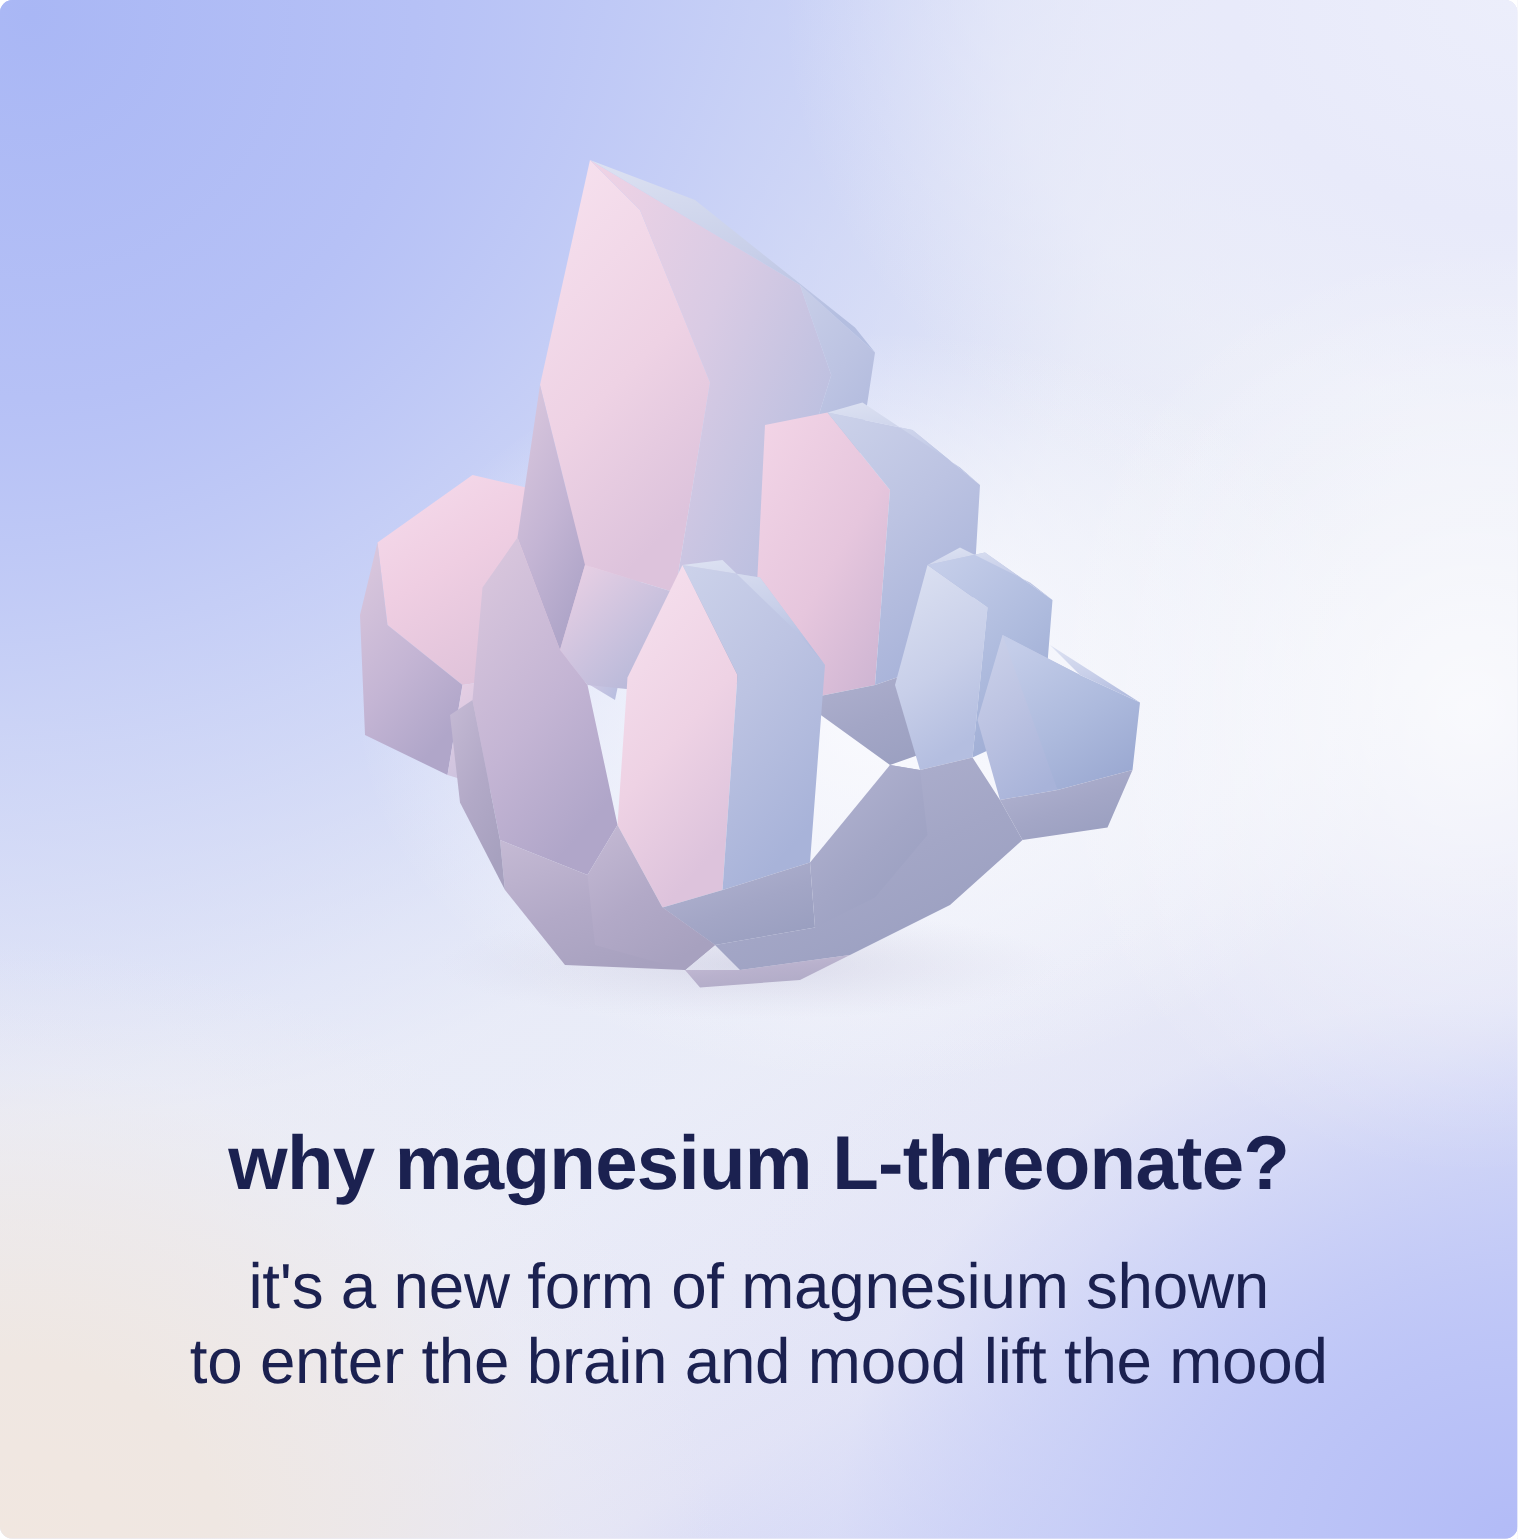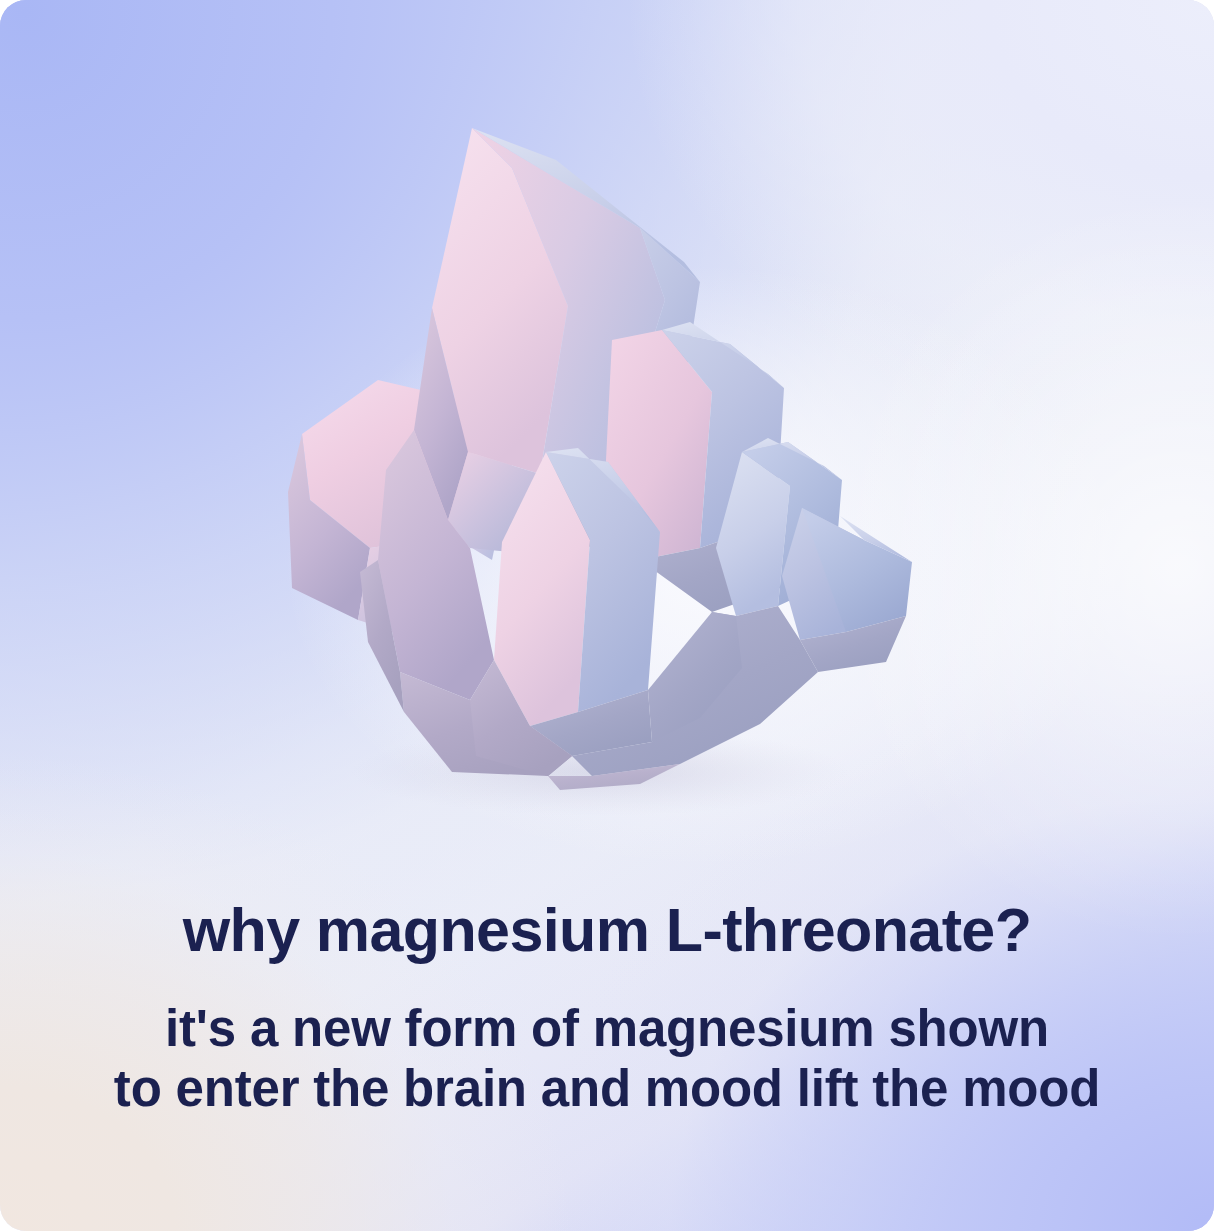--- a/index.html
+++ b/index.html
@@ -11,21 +11,21 @@
     width: 1214px;
     height: 1231px;
     font-family: "Liberation Sans", sans-serif;
     overflow: hidden;
   }
 
   #card {
     position: relative;
     width: 1214px;
     height: 1231px;
-    border-radius: 26px;
+    border-radius: 10px;
     overflow: hidden;
     background: #e4e5f3;
     isolation: isolate;
   }
 
   
   .bg-layer {
     position: absolute;
     inset: 0;
     pointer-events: none;
@@ -99,21 +99,21 @@
     font-size: 61px;
     font-weight: 700;
     letter-spacing: -0.6px;
     line-height: 74px;
     color: #1b2150;
     white-space: nowrap;
   }
   #subcopy {
     margin: 32px 0 0 0;
     font-size: 51px;
-    font-weight: 700;
+    font-weight: 400;
     letter-spacing: -0.2px;
     line-height: 60px;
     color: #1b2150;
   }
   .sub-line {
     display: block;
     white-space: nowrap;
   }
 </style>
 </head>

